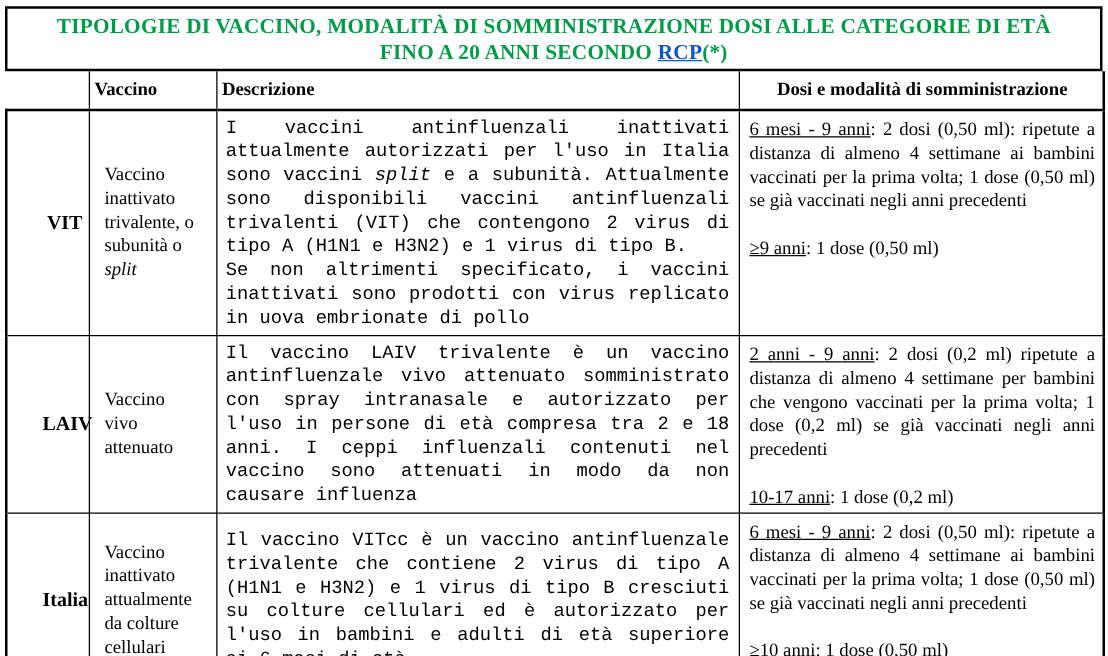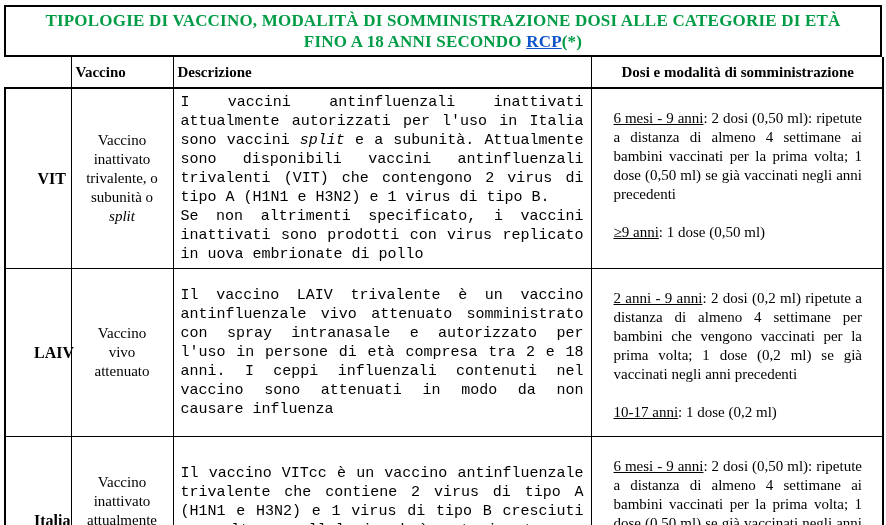--- a/index.html
+++ b/index.html
@@ -59,37 +59,37 @@
     border:1px solid var(--line);
     vertical-align:middle;
     line-height:19px;
   }
   tbody tr:first-child td{border-top:2px solid var(--line);}
   tbody tr:last-child td{border-bottom:2px solid var(--line);}
   tbody td:first-child{border-left:2px solid var(--line);}
   tbody td:last-child{border-right:2px solid var(--line);}
 
   td.key{font-weight:bold;font-size:16px;text-align:center;padding-left:28px;}
-  td.vac{text-align:center;padding:0 12px;}
+  td.vac{text-align:left;padding:0 12px;}
   td.desc{text-align:justify;padding:4px 7px;font-family:Liberation Mono, monospace;}
   td.desc p{margin:0;}
   td.dose{vertical-align:top;text-align:justify;padding:6px 6px 0 8px;}
-  td.dose p{margin:14px;}
+  td.dose p{margin:0;}
   td.dose p.second{margin-top:19px;}
   .u{text-decoration:underline;}
 </style>
 </head>
 <body>
 
 <div class="sheet">
   <div class="wrap">
 
     <div class="title-box">
       <span>TIPOLOGIE DI VACCINO, MODALITÀ DI SOMMINISTRAZIONE DOSI ALLE CATEGORIE DI ETÀ</span><br>
-      <span>FINO A 18 ANNI SECONDO </span><a class="rcp">RCP</a><span>(*)</span>
+      <span>FINO A 20 ANNI SECONDO </span><a class="rcp">RCP</a><span>(*)</span>
     </div>
 
     <table>
       <colgroup>
         <col style="width:66px">
         <col style="width:102px">
         <col style="width:418px">
         <col style="width:292px">
       </colgroup>
       <thead>

